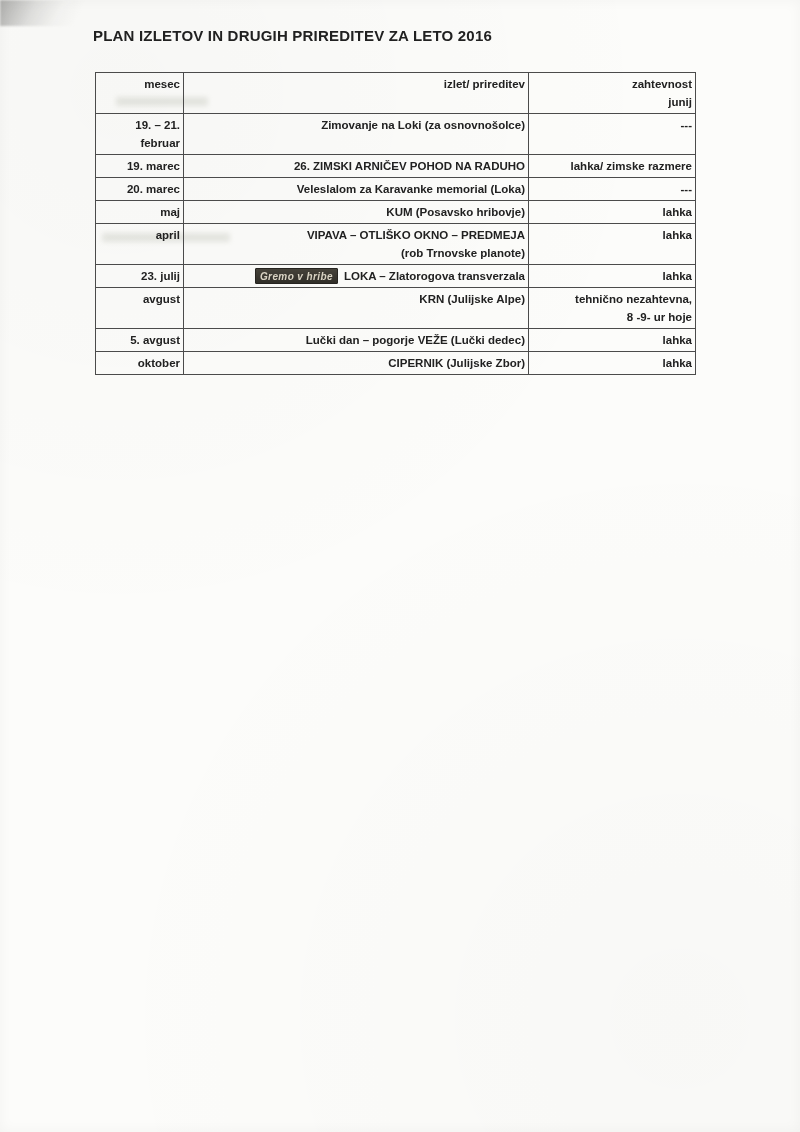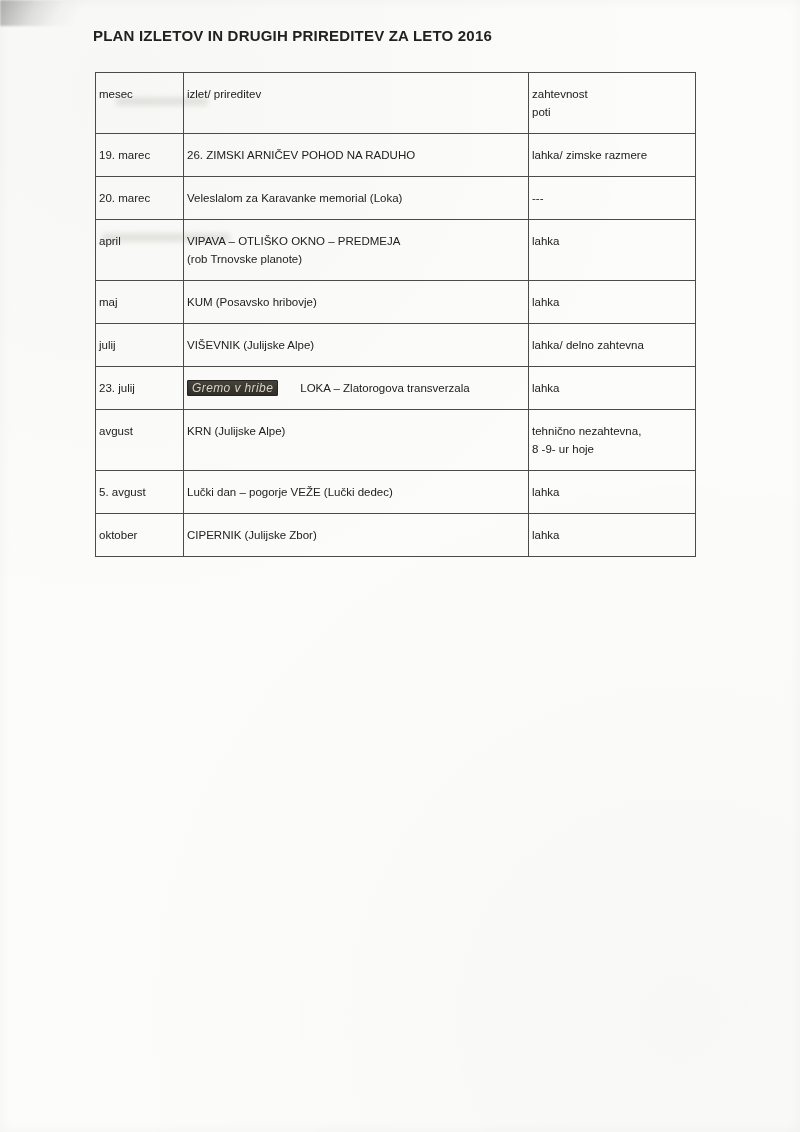--- a/index.html
+++ b/index.html
@@ -52,43 +52,43 @@
     width: 600px;
     border-collapse: collapse;
     table-layout: fixed;
   }
   col.c1 { width: 88px; }
   col.c2 { width: 345px; }
   col.c3 { width: 167px; }
   .plan-table th, .plan-table td {
     border: 1px solid var(--border, #4b4b4b);
     vertical-align: top;
-    text-align: left;
-    font-weight: normal;
+    text-align: right;
+    font-weight: bold;
     font-size: 11.5px;
     line-height: 18px;
-    padding: 12px 3px;
+    padding: 2px 3px;
     color: var(--ink, #212121);
     overflow: hidden;
   }
   .plan-table thead th { height: 36px; }
   .cell-line { white-space: nowrap; }
   .badge {
     display: inline-block;
     vertical-align: middle;
     background: linear-gradient(180deg, var(--badge-bg, #45423a) 0%, #302e28 100%);
     color: var(--badge-text, #d9d3c3);
     border: 1px solid #262420;
     border-radius: 1px;
-    font-size: 12px;
+    font-size: 10px;
     font-style: italic;
     letter-spacing: 0.4px;
     line-height: 9px;
     padding: 3px 4px 2px 4px;
-    margin-right: 22px;
+    margin-right: 6px;
     margin-top: -2px;
     white-space: nowrap;
   }
 </style>
 </head>
 <body>
 
 <div class="page">
   <div class="corner-smudge"></div>
   <div class="ghost ghost-a"></div>
@@ -105,79 +105,80 @@
     <thead>
       <tr>
           <th>
             <div class="cell-line">mesec</div>
           </th>
           <th>
             <div class="cell-line">izlet/ prireditev</div>
           </th>
           <th>
             <div class="cell-line">zahtevnost</div>
-            <div class="cell-line">poti</div>
+            <div class="cell-line">junij</div>
           </th>
         </tr>
     </thead>
     <tbody>
         <tr>
           <td>
+            <div class="cell-line">19. – 21.</div>
+            <div class="cell-line">februar</div>
+          </td>
+          <td>
+            <div class="cell-line">Zimovanje na Loki (za osnovnošolce)</div>
+          </td>
+          <td>
+            <div class="cell-line">---</div>
+          </td>
+        </tr>
+        <tr>
+          <td>
             <div class="cell-line">19. marec</div>
           </td>
           <td>
             <div class="cell-line">26. ZIMSKI ARNIČEV POHOD NA RADUHO</div>
           </td>
           <td>
             <div class="cell-line">lahka/ zimske razmere</div>
           </td>
         </tr>
         <tr>
           <td>
             <div class="cell-line">20. marec</div>
           </td>
           <td>
             <div class="cell-line">Veleslalom za Karavanke memorial (Loka)</div>
           </td>
           <td>
             <div class="cell-line">---</div>
+          </td>
+        </tr>
+        <tr>
+          <td>
+            <div class="cell-line">maj</div>
+          </td>
+          <td>
+            <div class="cell-line">KUM (Posavsko hribovje)</div>
+          </td>
+          <td>
+            <div class="cell-line">lahka</div>
           </td>
         </tr>
         <tr>
           <td>
             <div class="cell-line">april</div>
           </td>
           <td>
             <div class="cell-line">VIPAVA – OTLIŠKO OKNO – PREDMEJA</div>
             <div class="cell-line">(rob Trnovske planote)</div>
           </td>
           <td>
             <div class="cell-line">lahka</div>
-          </td>
-        </tr>
-        <tr>
-          <td>
-            <div class="cell-line">maj</div>
-          </td>
-          <td>
-            <div class="cell-line">KUM (Posavsko hribovje)</div>
-          </td>
-          <td>
-            <div class="cell-line">lahka</div>
-          </td>
-        </tr>
-        <tr>
-          <td>
-            <div class="cell-line">julij</div>
-          </td>
-          <td>
-            <div class="cell-line">VIŠEVNIK (Julijske Alpe)</div>
-          </td>
-          <td>
-            <div class="cell-line">lahka/ delno zahtevna</div>
           </td>
         </tr>
         <tr>
           <td>
             <div class="cell-line">23. julij</div>
           </td>
           <td>
             <div class="cell-line"><span class="badge">Gremo v hribe</span><span>LOKA – Zlatorogova transverzala</span></div>
           </td>
           <td>

